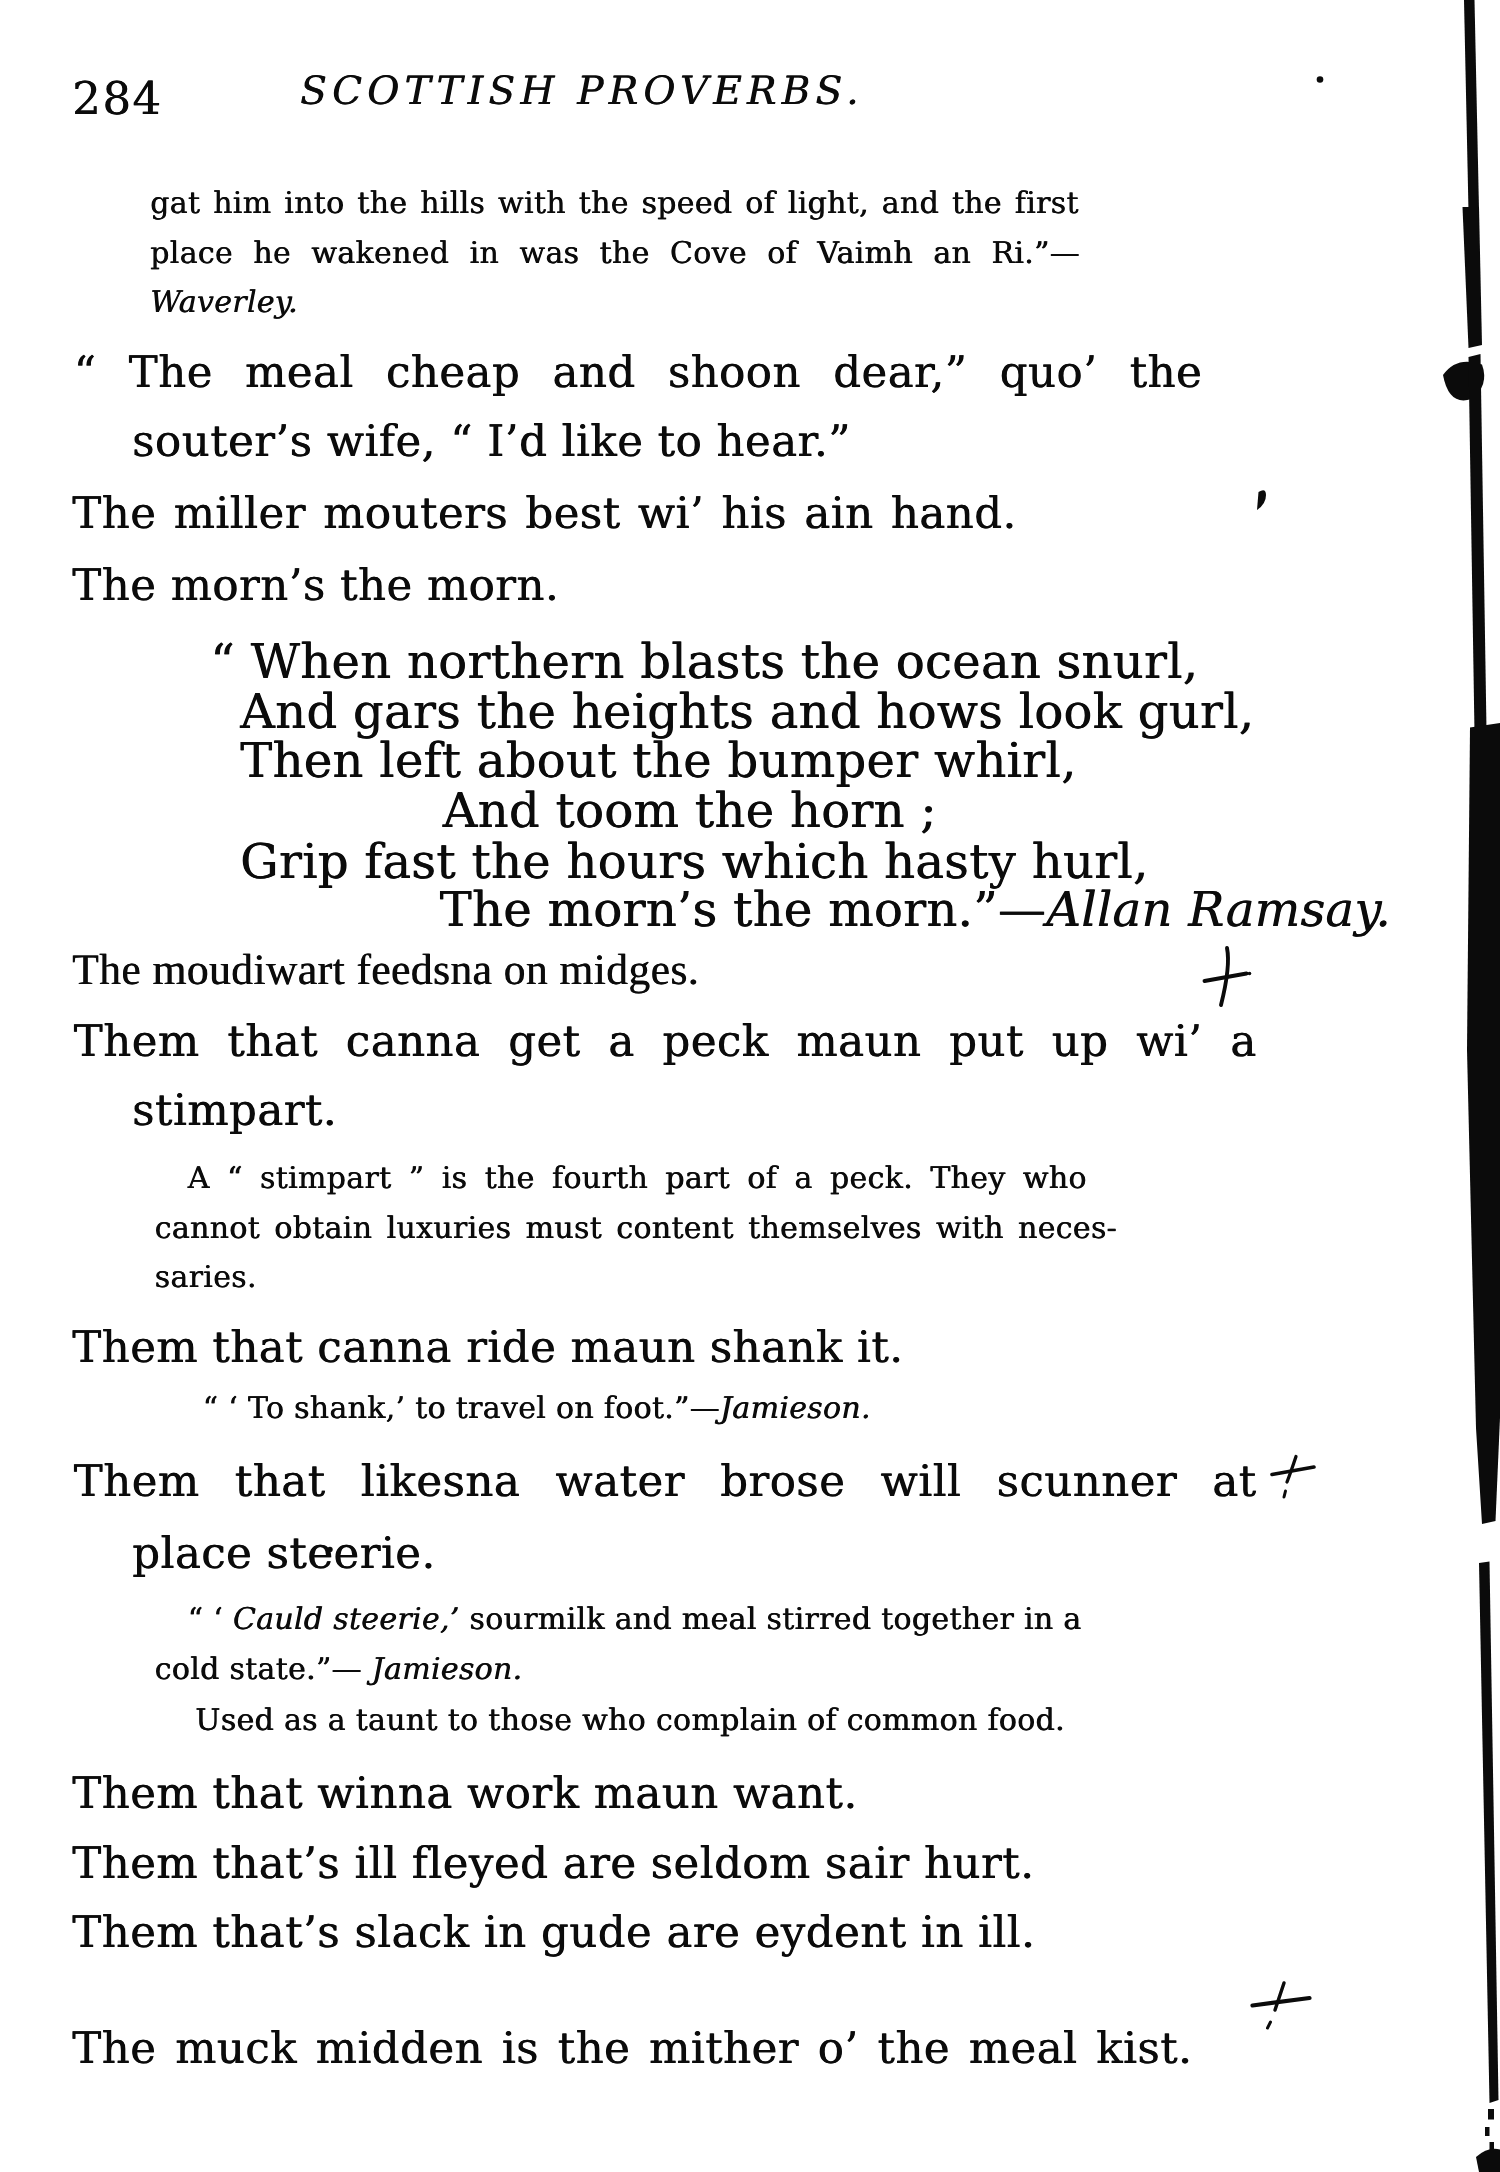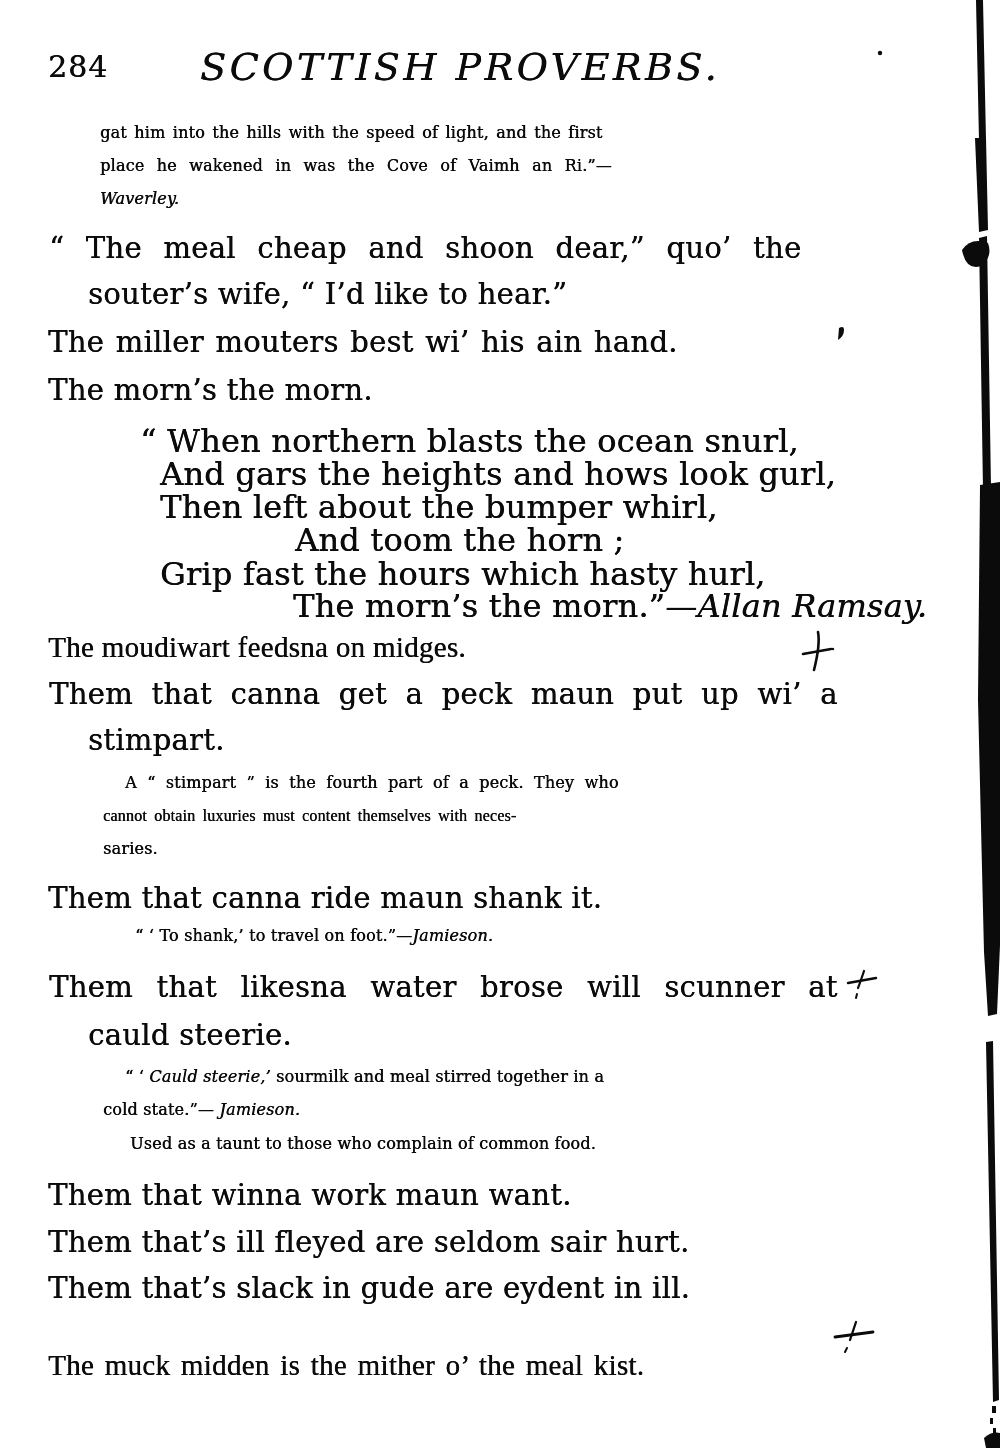--- a/index.html
+++ b/index.html
@@ -12,26 +12,26 @@
     font-family:"DejaVu Serif","Liberation Serif",serif;
     overflow:hidden;
   }
   .ln {
     position:absolute;
     line-height:1;
     white-space:nowrap;
     text-shadow:0.4px 0 0 currentColor; 
   }
   .prov  { font-size:29px; letter-spacing:0.3px; }
-  .note  { font-size:16px; letter-spacing:0.2px; }
+  .note  { font-size:20px; letter-spacing:0.2px; }
   .verse { font-size:32px; letter-spacing:0.2px; }
   .pgnum { font-size:30px; letter-spacing:1px; }
-  .hdr   { font-size:38px; font-style:italic; letter-spacing:3.5px; }
+  .hdr   { font-size:26px; font-style:italic; letter-spacing:3.5px; }
   .it    { font-style:italic; }
-  .ws2 { word-spacing:2px; }  .ws3 { word-spacing:3px;font-family:Liberation Serif, serif; }
+  .ws2 { word-spacing:2px; }  .ws3 { word-spacing:3px; }
   .ws5 { word-spacing:5px; }  .ws7 { word-spacing:7px; }
   .ws9 { word-spacing:9px; }  .ws12 { word-spacing:12px; }
   .ws14 { word-spacing:14px; }
   .artifact { position:absolute; left:0; top:0; pointer-events:none; }
   .mark { position:absolute; }
 </style>
 </head>
 <body>
 
 <div class="ln pgnum" style="left:48px; top:52px;">284</div>
@@ -61,21 +61,21 @@
 <div class="ln prov" style="left:88px; top:726px;">stimpart.</div>
 
 <div class="ln note ws5" style="left:125px; top:775px;">A “ stimpart ” is the fourth part of a peck.  They who</div>
 <div class="ln note ws3" style="left:103px; top:808px;">cannot obtain luxuries must content themselves with neces-</div>
 <div class="ln note" style="left:103px; top:841px;">saries.</div>
 
 <div class="ln prov" style="left:48px; top:884px;">Them that canna ride maun shank it.</div>
 <div class="ln note" style="left:135px; top:928px;"><span>“ ‘ To shank,’ to travel on foot.”—</span><span class="it">Jamieson.</span></div>
 
 <div class="ln prov ws14" style="left:49px; top:973px;">Them that likesna water brose will scunner at</div>
-<div class="ln prov" style="left:88px; top:1021px;">cauld steerie.</div>
+<div class="ln prov" style="left:88px; top:1021px;">place steerie.</div>
 
 <div class="ln note" style="left:125px; top:1069px;"><span>“ ‘ </span><span class="it">Cauld steerie,’</span><span> sourmilk and meal stirred together in a</span></div>
 <div class="ln note" style="left:103px; top:1102px;"><span>cold state.”— </span><span class="it">Jamieson.</span></div>
 <div class="ln note" style="left:130px; top:1136px;">Used as a taunt to those who complain of common food.</div>
 
 <div class="ln prov" style="left:48px; top:1181px;">Them that winna work maun want.</div>
 <div class="ln prov" style="left:48px; top:1228px;">Them that’s ill fleyed are seldom sair hurt.</div>
 <div class="ln prov" style="left:48px; top:1274px;">Them that’s slack in gude are eydent in ill.</div>
 <div class="ln prov ws3" style="left:48px; top:1321px;margin-top:30px;">The muck midden is the mither o’ the meal kist.</div>
 

